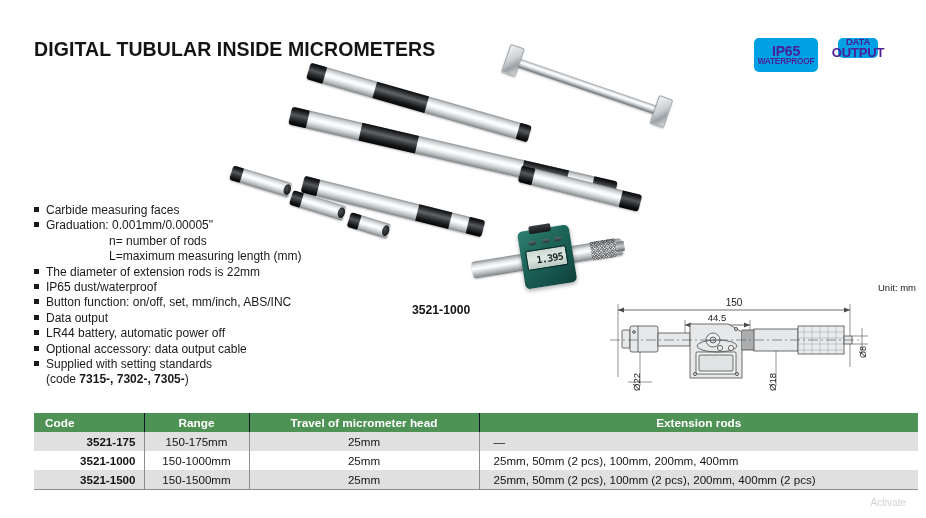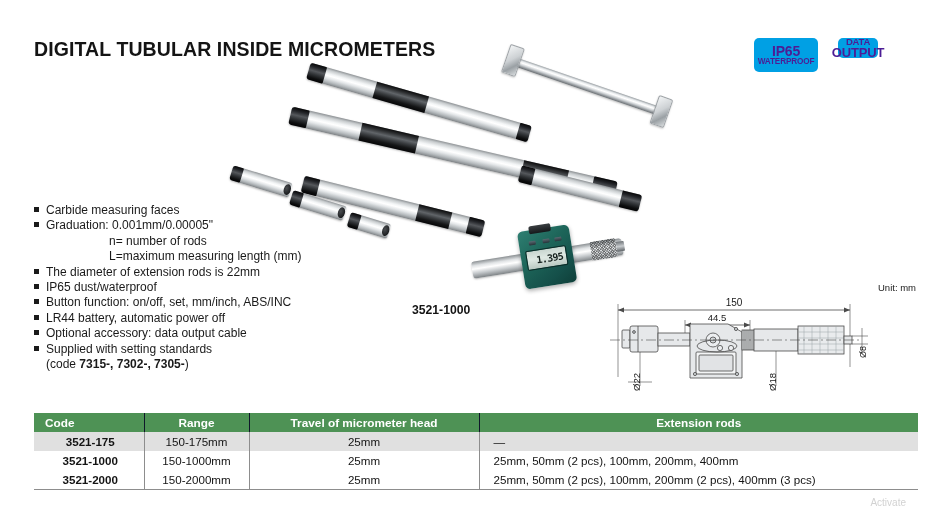--- a/index.html
+++ b/index.html
@@ -221,21 +221,21 @@
   .spec-table thead th.col-code { text-align: left; padding-left: 11px; }
   .spec-table tbody td {
     height: 19px;
     padding: 0 8px;
     text-align: center;
     color: #141414;
     border-right: 1px solid #8d8d8d;
   }
   .spec-table tbody td:last-child { border-right: none; }
   .spec-table tbody td.col-code {
-    text-align: center;
+    text-align: right;
     font-weight: bold;
     padding-left: 11px;
   }
   .spec-table tbody td.col-ext {
     text-align: left;
     padding-left: 14px;
   }
   .spec-table tbody tr.alt td { background: #e0e0e0; }
   .spec-table tbody tr:last-child td { border-bottom: 1px solid #8d8d8d; }
 
@@ -351,20 +351,24 @@
     <span class="sq"></span>
     <span>The diameter of extension rods is 22mm</span>
   </div>
   <div class="feat-row">
     <span class="sq"></span>
     <span>IP65 dust/waterproof</span>
   </div>
   <div class="feat-row">
     <span class="sq"></span>
     <span>Button function: on/off, set, mm/inch, ABS/INC</span>
+  </div>
+  <div class="feat-row">
+    <span class="sq"></span>
+    <span>Data output</span>
   </div>
   <div class="feat-row">
     <span class="sq"></span>
     <span>LR44 battery, automatic power off</span>
   </div>
   <div class="feat-row">
     <span class="sq"></span>
     <span>Optional accessory: data output cable</span>
   </div>
   <div class="feat-row">
@@ -471,22 +475,22 @@
       <td>150-175mm</td>
       <td>25mm</td>
       <td class="col-ext">—</td>
     </tr>
     <tr>
       <td class="col-code">3521-1000</td>
       <td>150-1000mm</td>
       <td>25mm</td>
       <td class="col-ext">25mm, 50mm (2 pcs), 100mm, 200mm, 400mm</td>
     </tr>
-    <tr>
-      <td class="col-code">3521-2000</td>
-      <td>150-2000mm</td>
+    <tr class="alt">
+      <td class="col-code">3521-1500</td>
+      <td>150-1500mm</td>
       <td>25mm</td>
-      <td class="col-ext">25mm, 50mm (2 pcs), 100mm, 200mm (2 pcs), 400mm (3 pcs)</td>
+      <td class="col-ext">25mm, 50mm (2 pcs), 100mm (2 pcs), 200mm, 400mm (2 pcs)</td>
     </tr>
   </tbody>
 </table>
 
 <div class="watermark">Activate</div>
 
 </body></html>

